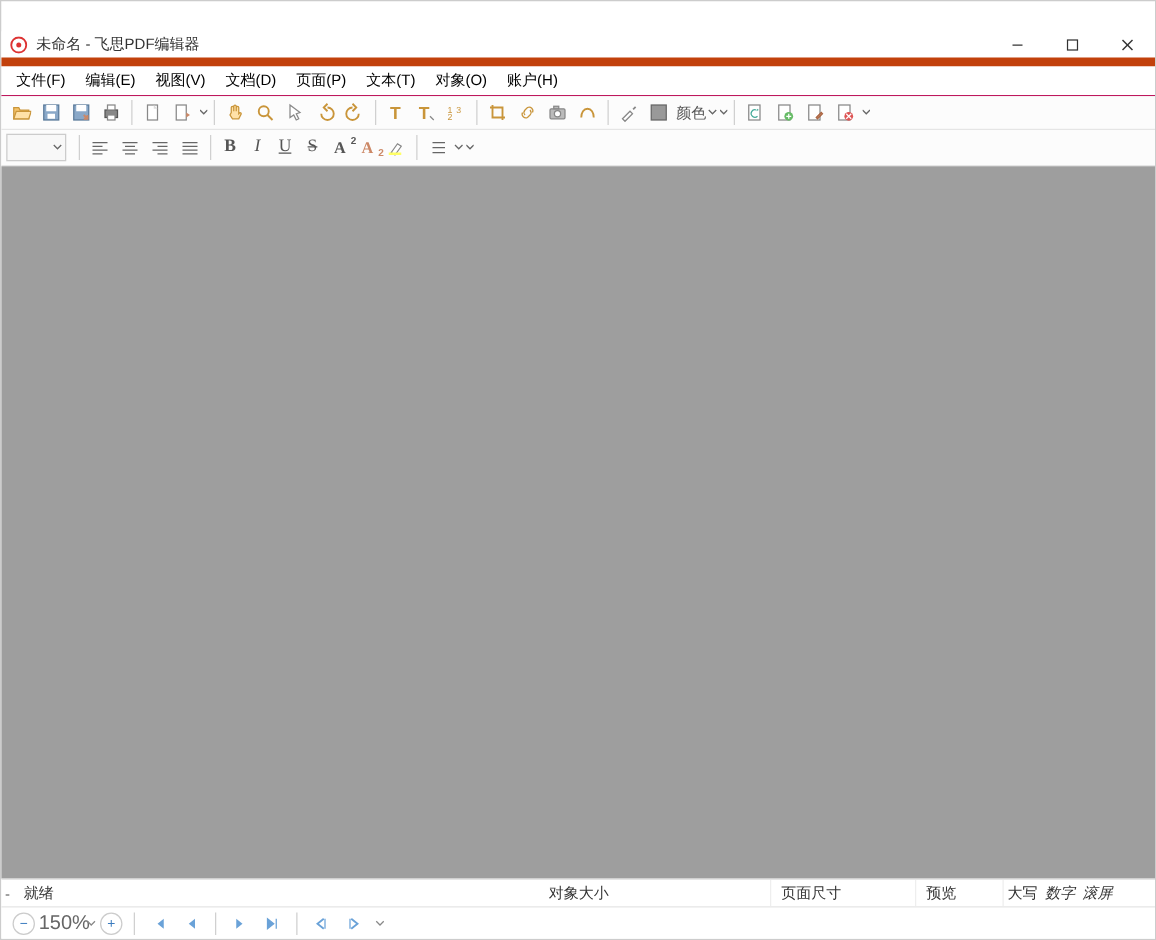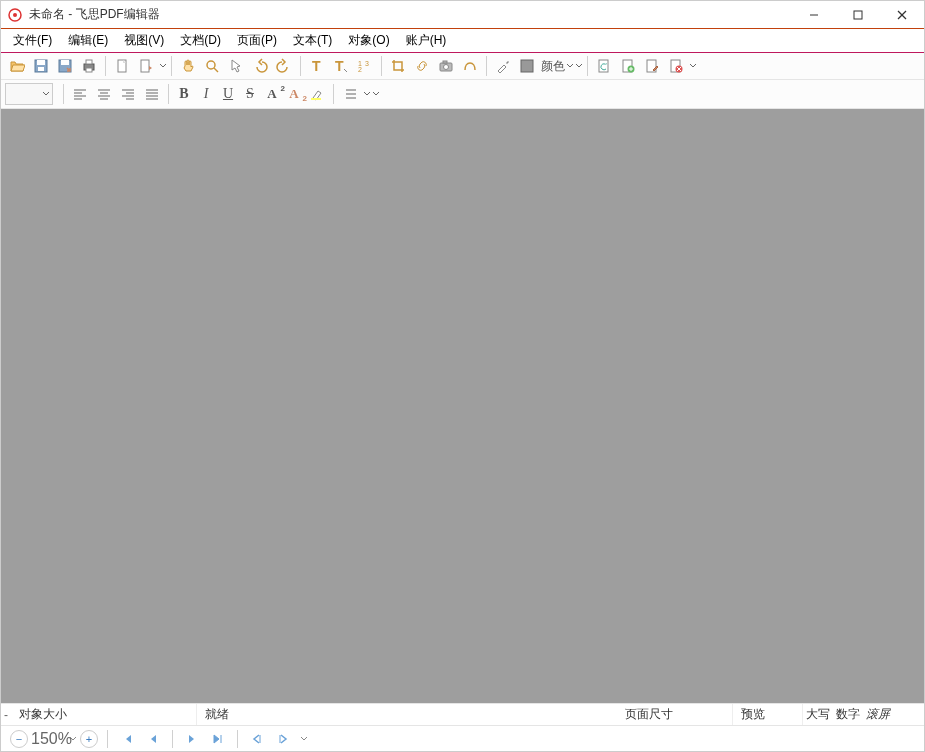--- a/index.html
+++ b/index.html
@@ -1,17 +1,17 @@
 <!DOCTYPE html>
 <html><head>
 <meta charset="utf-8">
 <style>
 * { box-sizing: border-box; margin: 0; padding: 0; font-family: "Microsoft YaHei", "SimSun", Arial, sans-serif; }
 body { width: 925px; height: 752px; background: #fff; display: flex; flex-direction: column; border: 1px solid #ccc; overflow: hidden; }
-.titlebar { height: 28px; display: flex; align-items: center; padding: 0 0 0 6px; background: #fff; border-bottom: 1px solid #c2410c; }
+.titlebar { height: 28px; display: flex; align-items: center; padding: 0 0 0 6px; background: #fff; border-bottom: 7px solid #c2410c; margin-top: 24px; }
 .titlebar .app-icon { width: 16px; height: 16px; margin-right: 6px; display: flex; align-items: center; justify-content: center; }
 .titlebar .title { font-size: 12px; color: #333; flex: 1; }
 .winctrl { display: flex; }
 .winctrl div { width: 44px; height: 28px; display: flex; align-items: center; justify-content: center; cursor: pointer; }
 .menubar { height: 24px; display: flex; align-items: center; padding: 0 4px; font-size: 12px; border-bottom: 1px solid #be185d; }
 .menubar .mi { padding: 3px 8px; cursor: pointer; }
 .toolbar { display: flex; align-items: center; padding: 2px 4px; border-bottom: 1px solid #e5e5e5; background: #fcfcfc; }
 .tb-btn { width: 22px; height: 22px; margin: 0 1px; display: flex; align-items: center; justify-content: center; cursor: pointer; border-radius: 2px; }
 .tb-sep { width: 1px; height: 20px; background: #d0d0d0; margin: 0 4px; }
 .tb-drop { width: 8px; display: flex; align-items: center; justify-content: center; cursor: pointer; margin-left: 1px; }
@@ -315,26 +315,26 @@
       <svg width="6" height="10">
         <path d="M0 3l3 3 3-3" stroke="#666" fill="none"></path>
       </svg>
     </div>
 </div>
 
 <div class="canvas"></div>
 
 <div class="statusbar1">
   <div class="minidash">-</div>
+  <div class="cell" style="width:420px;border-right:none;">就绪</div>
   <div class="cell" style="width:186px;">对象大小</div>
-  <div class="cell" style="width:420px;border-right:none;">就绪</div>
   <div class="cell" style="width:116px;">页面尺寸</div>
   <div class="cell" style="width:70px;">预览</div>
   <div class="cell" style="border:none;padding:0 3px;">大写</div>
-  <div class="cell" style="border:none;padding:0 3px;">数字</div>
+  <div class="cell" style="border:none;padding:0 3px;font-style:italic;">数字</div>
   <div class="cell" style="border:none;padding:0 3px;font-style:italic;">滚屏</div>
 </div>
 
 <div class="statusbar2">
   <div class="zoom-btn">−</div>
   <div class="zoom-val">150%</div>
   <svg width="8" height="8">
       <path d="M1 2l3 3 3-3" stroke="#888" fill="none"></path>
     </svg>
   <div class="zoom-btn">+</div>

